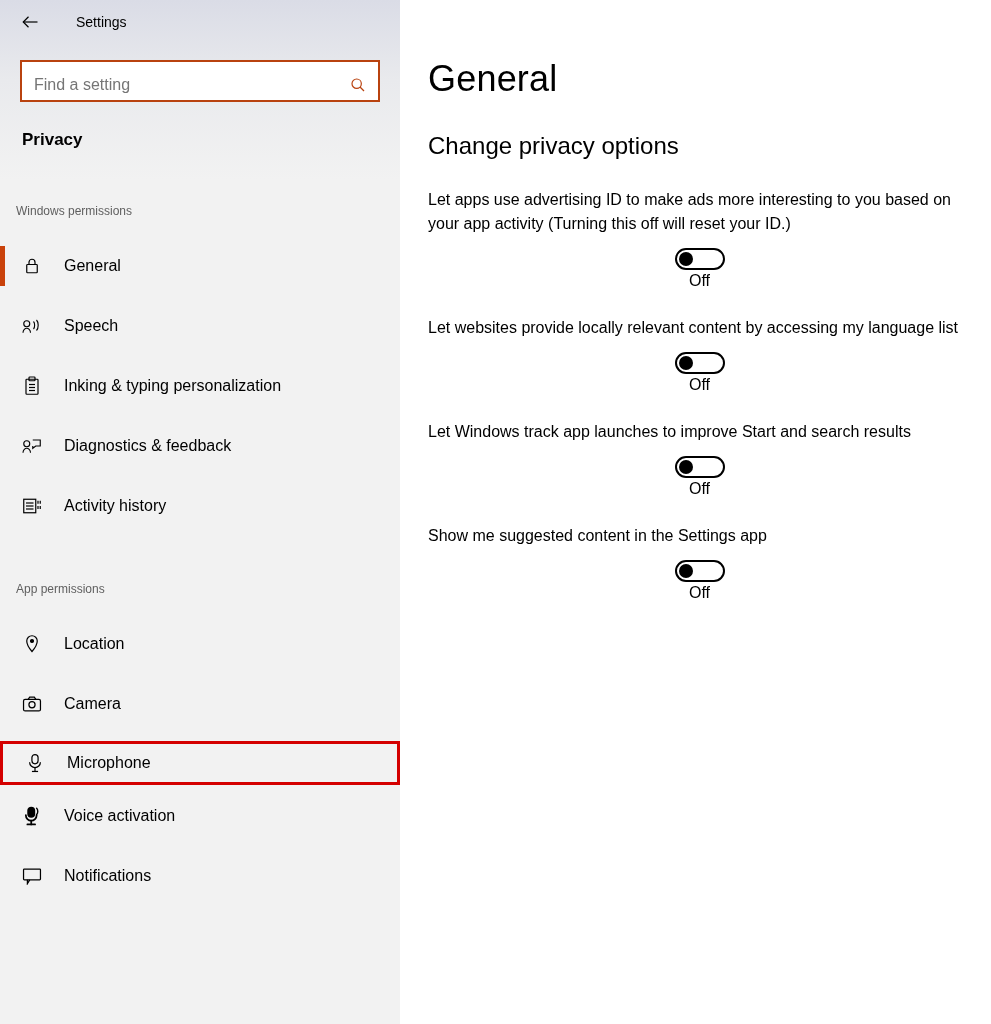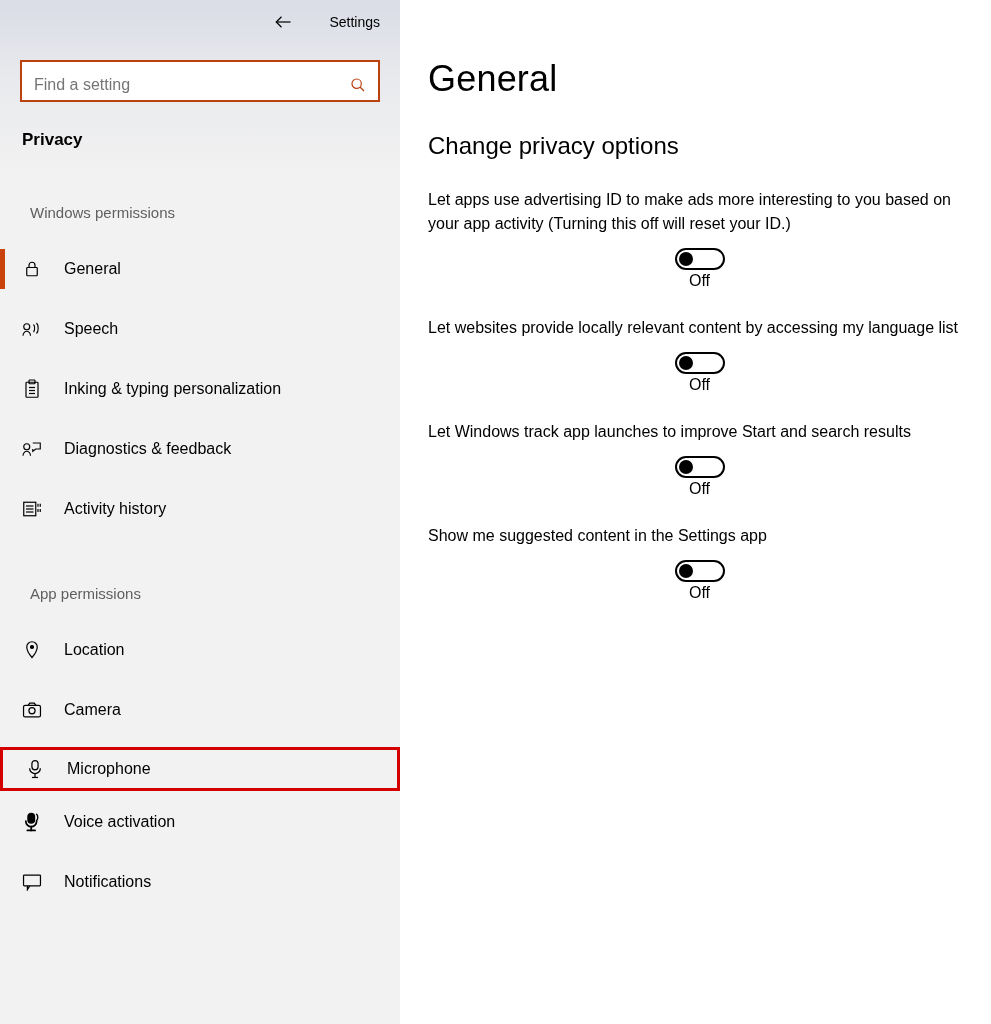--- a/index.html
+++ b/index.html
@@ -18,21 +18,20 @@
     width: 400px;
     height: 100%;
     background: linear-gradient(180deg, #dadce6 0%, #e9eaed 80px, #f2f2f2 180px, #f2f2f2 100%);
     padding-top: 12px;
     position: relative;
   }
   .header-row {
     display: flex;
     align-items: center;
     padding: 0 20px 18px 20px;
-    justify-content: flex-end;
   }
   .back-icon { width: 20px; height: 20px; margin-right: 36px; display:flex;align-items:center;justify-content:center;}
   .window-title { font-size: 14px; font-weight: 400; color:#000;}
   .home-row {
     display:flex; align-items:center;
     padding: 18px 20px 18px 22px;
   }
   .home-row .icon { width:20px; height:20px; margin-right:24px;display:flex;align-items:center;}
   .home-row .label { font-size: 17px; }
   .search-wrap {
@@ -42,21 +41,21 @@
     height: 42px;
     display:flex; align-items:center;
     padding: 7px 10px 0 12px;
   }
   .search-wrap input {
     flex:1; border:none; outline:none; font-size:16px; background:transparent;
     color:#666;
   }
   .search-wrap .sicon { width:18px;height:18px; color:#b9420f; display:flex;align-items:center;}
   .section-label { font-size:17px; font-weight:600; padding:24px 22px 8px 22px; }
-  .group-label { font-size:15px; color:#5f5f5f; padding: 46px 22px 18px 30px; }
+  .group-label { font-size:12px; color:#5f5f5f; padding: 46px 22px 18px 16px; }
   .nav-item {
     display:flex; align-items:center;
     height: 60px;
     padding-left: 22px;
     position:relative;
     cursor:default;
   }
   .nav-item .icon { width:20px;height:20px; margin-right:22px; display:flex;align-items:center;justify-content:center;}
   .nav-item .label { font-size:16px; }
   .nav-item.selected::before {

